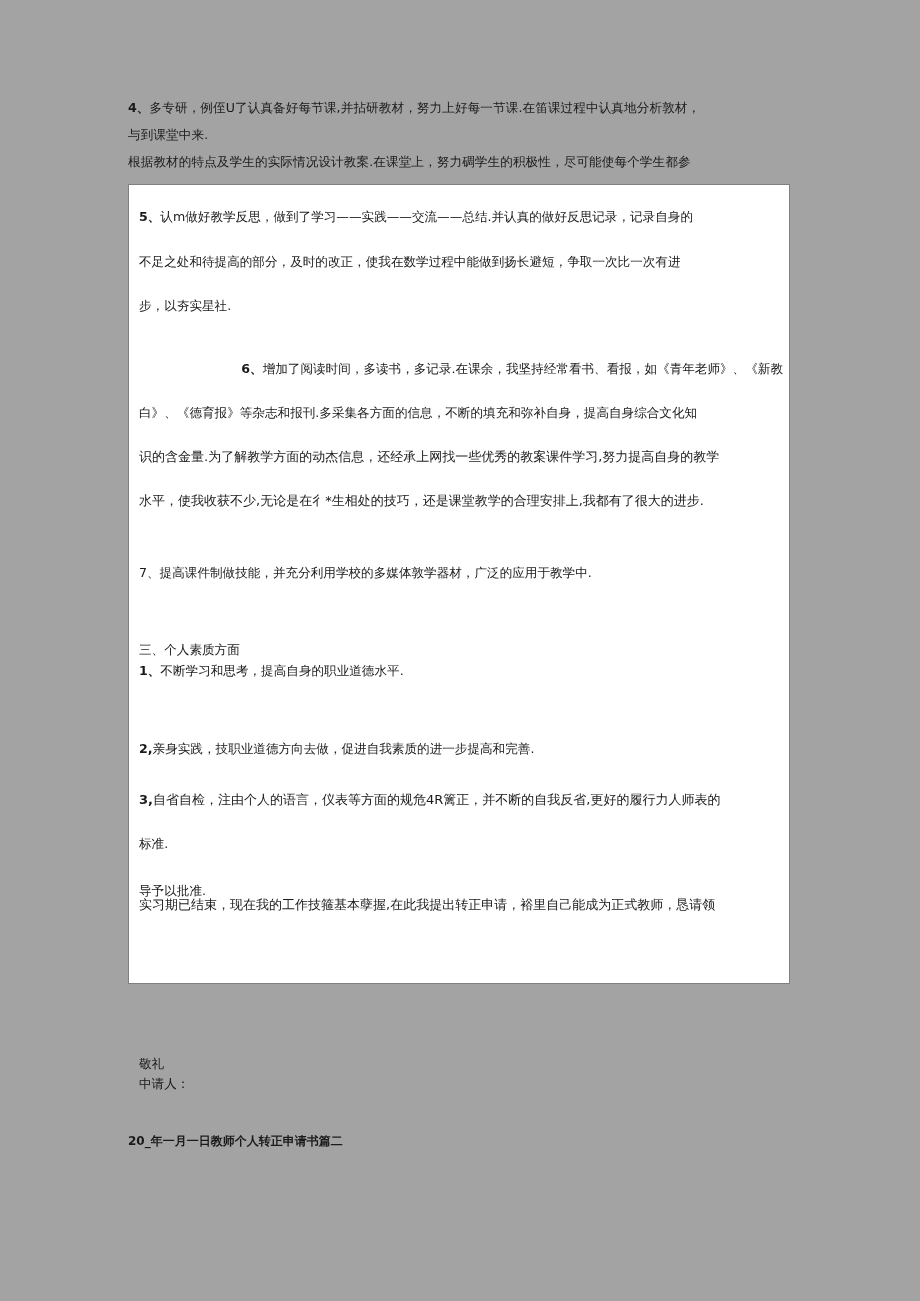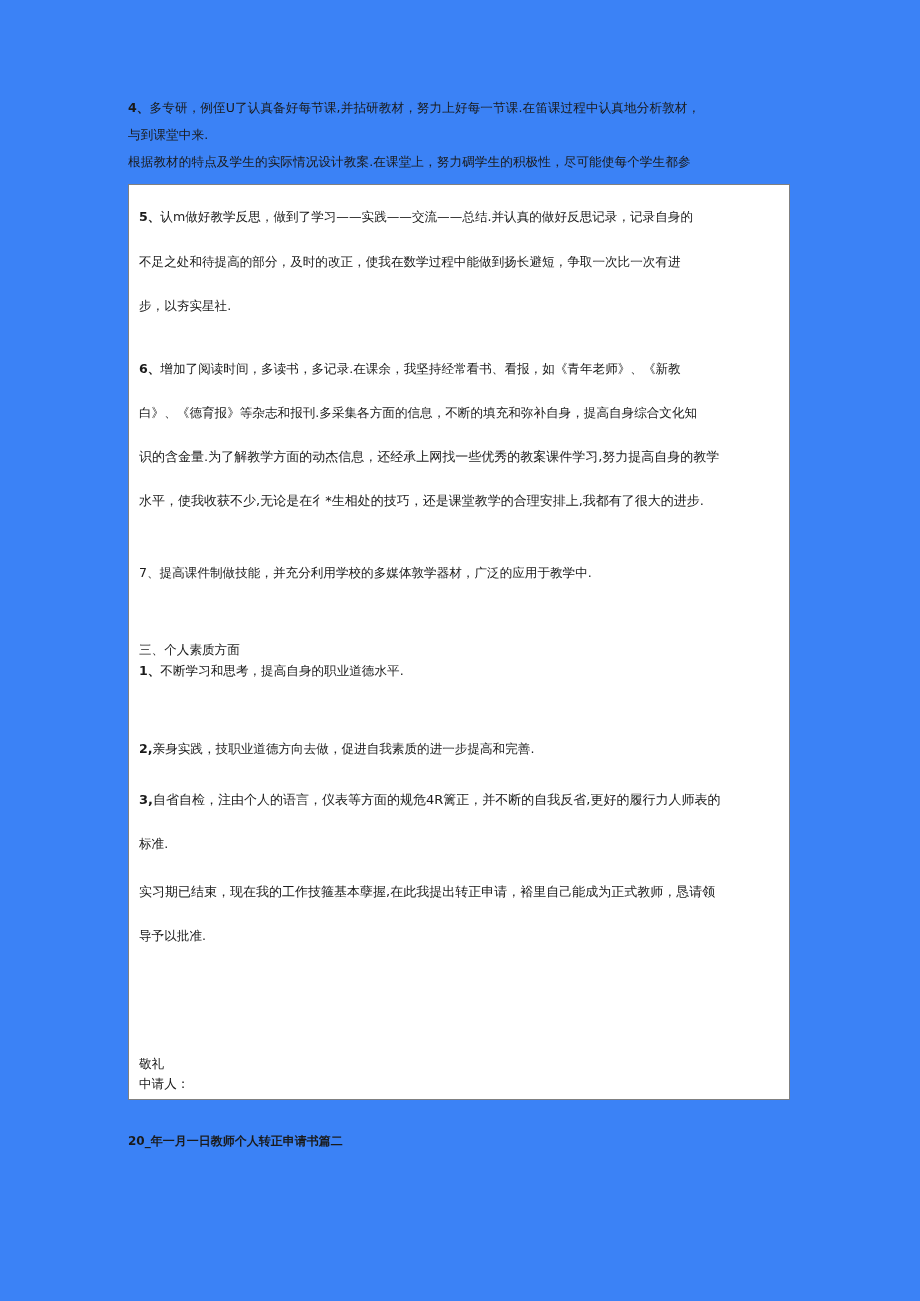--- a/index.html
+++ b/index.html
@@ -15,21 +15,21 @@
     position: relative;
     overflow: hidden;
   }
 
   .page {
     position: absolute;
     left: 0;
     top: 0;
     width: 920px;
     height: 1301px;
-    background: #3b82f6;
+    background: #a3a3a3;
   }
 
   
   .intro-block {
     position: absolute;
     left: 128px;
     top: 94px;
     width: 662px;
   }
   .intro-line {
@@ -45,21 +45,21 @@
   .intro-line .rest {
     font-weight: 400;
   }
 
   
   .doc-table {
     position: absolute;
     left: 128px;
     top: 184px;
     width: 662px;
-    height: 916px;
+    height: 800px;
     border: 1px solid #808080;
     box-sizing: border-box;
     background: #ffffff;
   }
   .cell {
     position: relative;
     width: 100%;
     height: 100%;
     padding: 0;
     box-sizing: border-box;
@@ -111,21 +111,21 @@
   <div class="doc-table">
     <div class="cell">
 
       <div class="para" style="top:26px;">
         <div class="pline lead" style="margin-bottom:32px;"><span>5、</span><span class="rest">认m做好教学反思，做到了学习——实践——交流——总结.并认真的做好反思记录，记录自身的</span></div>
         <div class="pline" style="margin-bottom:32px;">不足之处和待提高的部分，及时的改正，使我在数学过程中能做到扬长避短，争取一次比一次有进</div>
         <div class="pline">步，以夯实星社.</div>
       </div>
 
       <div class="para" style="top:178px;">
-        <div class="pline lead" style="margin-bottom:31px;"><span>6、</span><span class="rest">增加了阅读时间，多读书，多记录.在课余，我坚持经常看书、看报，如《青年老师》、《新教</span></div>
+        <div class="pline lead" style="margin-bottom:31px;text-align:right;"><span>6、</span><span class="rest">增加了阅读时间，多读书，多记录.在课余，我坚持经常看书、看报，如《青年老师》、《新教</span></div>
         <div class="pline" style="margin-bottom:31px;">白》、《德育报》等杂志和报刊.多采集各方面的信息，不断的填充和弥补自身，提高自身综合文化知</div>
         <div class="pline tight" style="margin-bottom:31px;">识的含金量.为了解教学方面的动杰信息，还经承上网找一些优秀的教案课件学习,努力提高自身的教学</div>
         <div class="pline tight">水平，使我收获不少,无论是在彳*生相处的技巧，还是课堂教学的合理安排上,我都有了很大的进步.</div>
       </div>
 
       <div class="para" style="top:382px;">
         <div class="pline">7、提高课件制做技能，并充分利用学校的多媒体敦学器材，广泛的应用于教学中.</div>
       </div>
 
       <div class="para" style="top:459px;">
@@ -139,22 +139,22 @@
       <div class="para" style="top:558px;">
         <div class="pline lead"><span>2,</span><span class="rest">亲身实践，技职业道德方向去做，促进自我素质的进一步提高和完善.</span></div>
       </div>
 
       <div class="para" style="top:608px;">
         <div class="pline lead tight" style="margin-bottom:32px;"><span>3,</span><span class="rest">自省自检，注由个人的语言，仪表等方面的规危4R篱正，并不断的自我反省,更好的履行力人师表的</span></div>
         <div class="pline">标准.</div>
       </div>
 
       <div class="para" style="top:700px;">
+        <div class="pline">导予以批准.</div>
         <div class="pline tight" style="margin-bottom:32px;">实习期已结束，现在我的工作技箍基本孽握,在此我提出转正申请，裕里自己能成为正式教师，恳请领</div>
-        <div class="pline">导予以批准.</div>
       </div>
 
       <div class="para" style="top:873px;">
         <div class="pline">敬礼</div>
       </div>
 
       <div class="para" style="top:893px;">
         <div class="pline">中请人：</div>
       </div>
 

